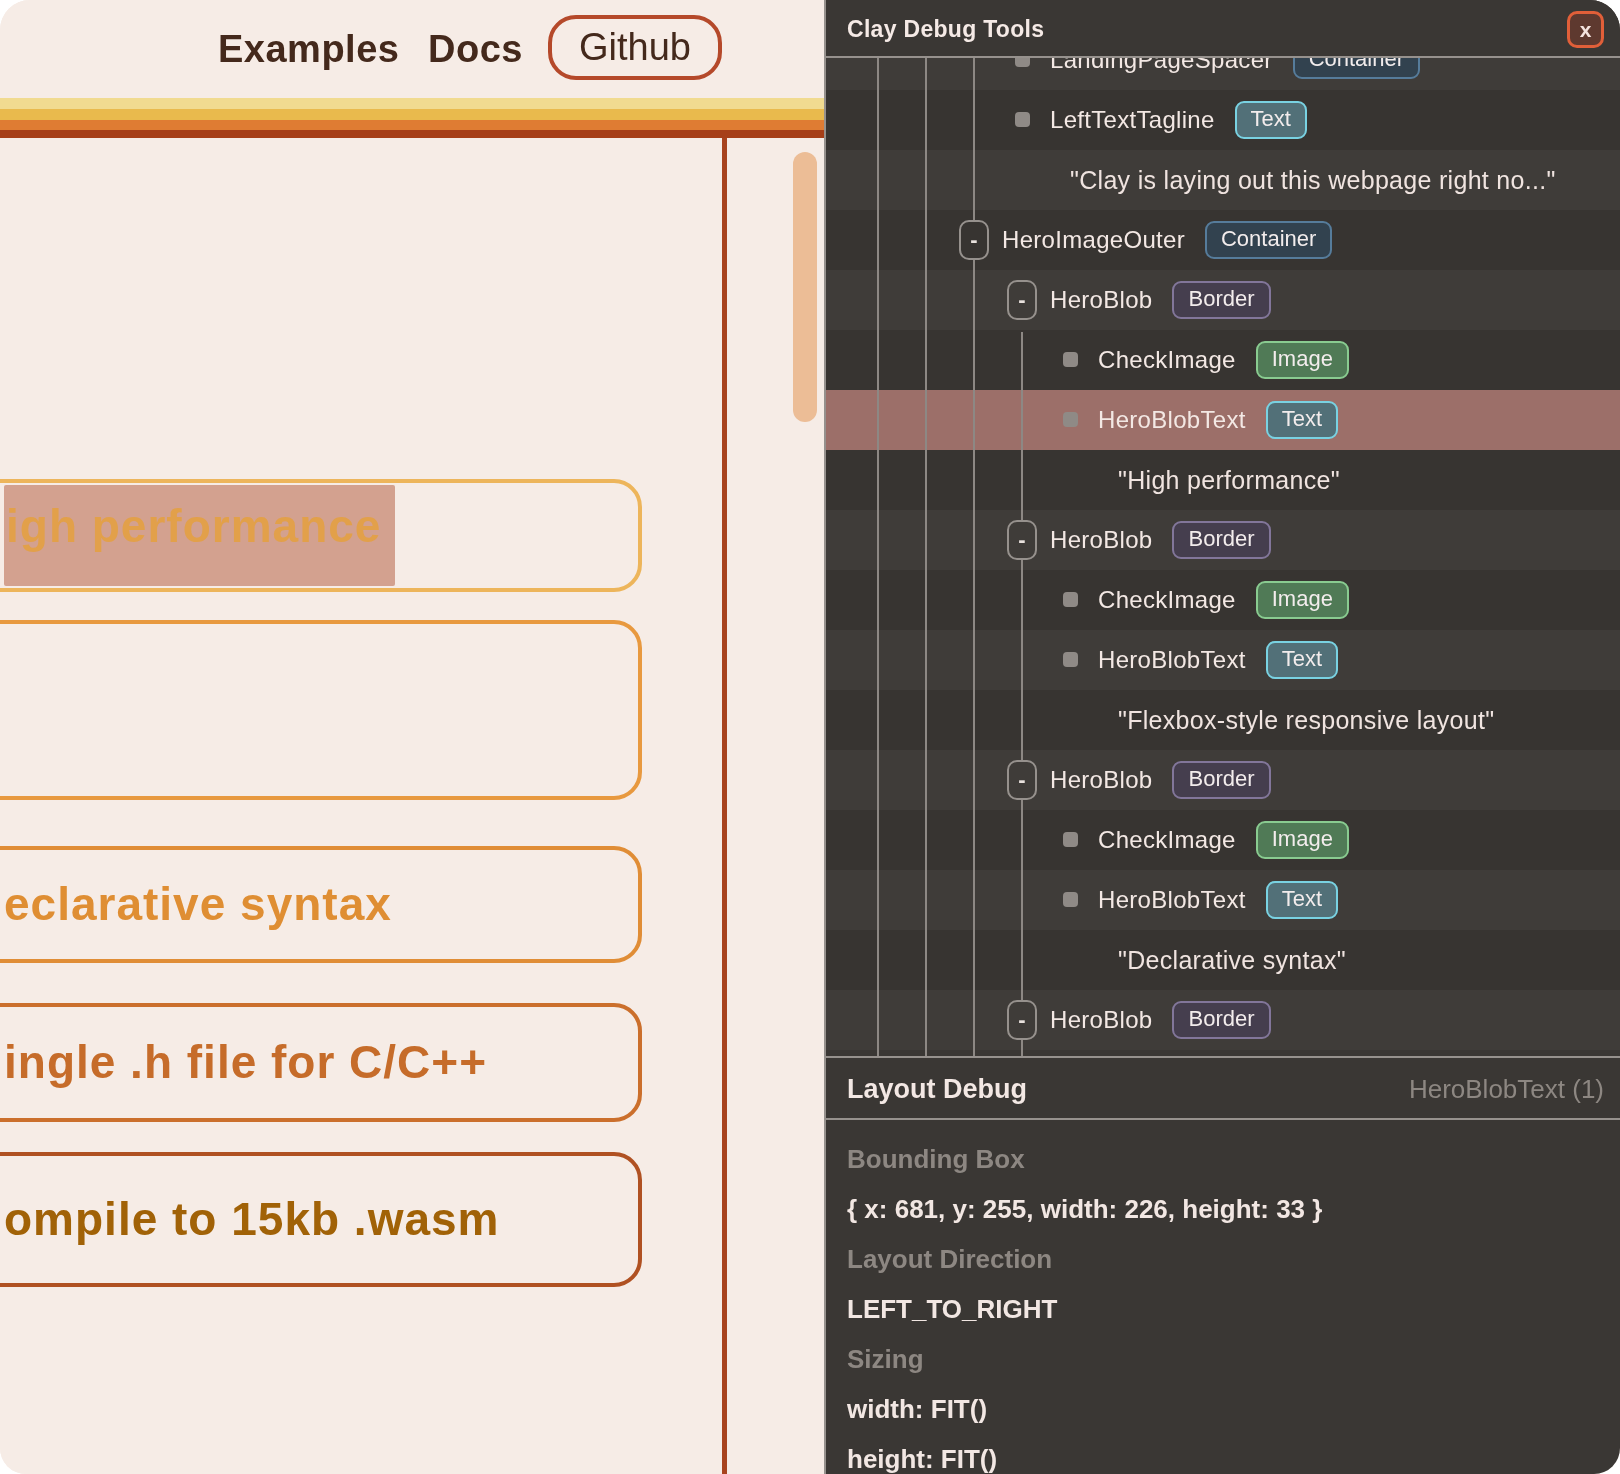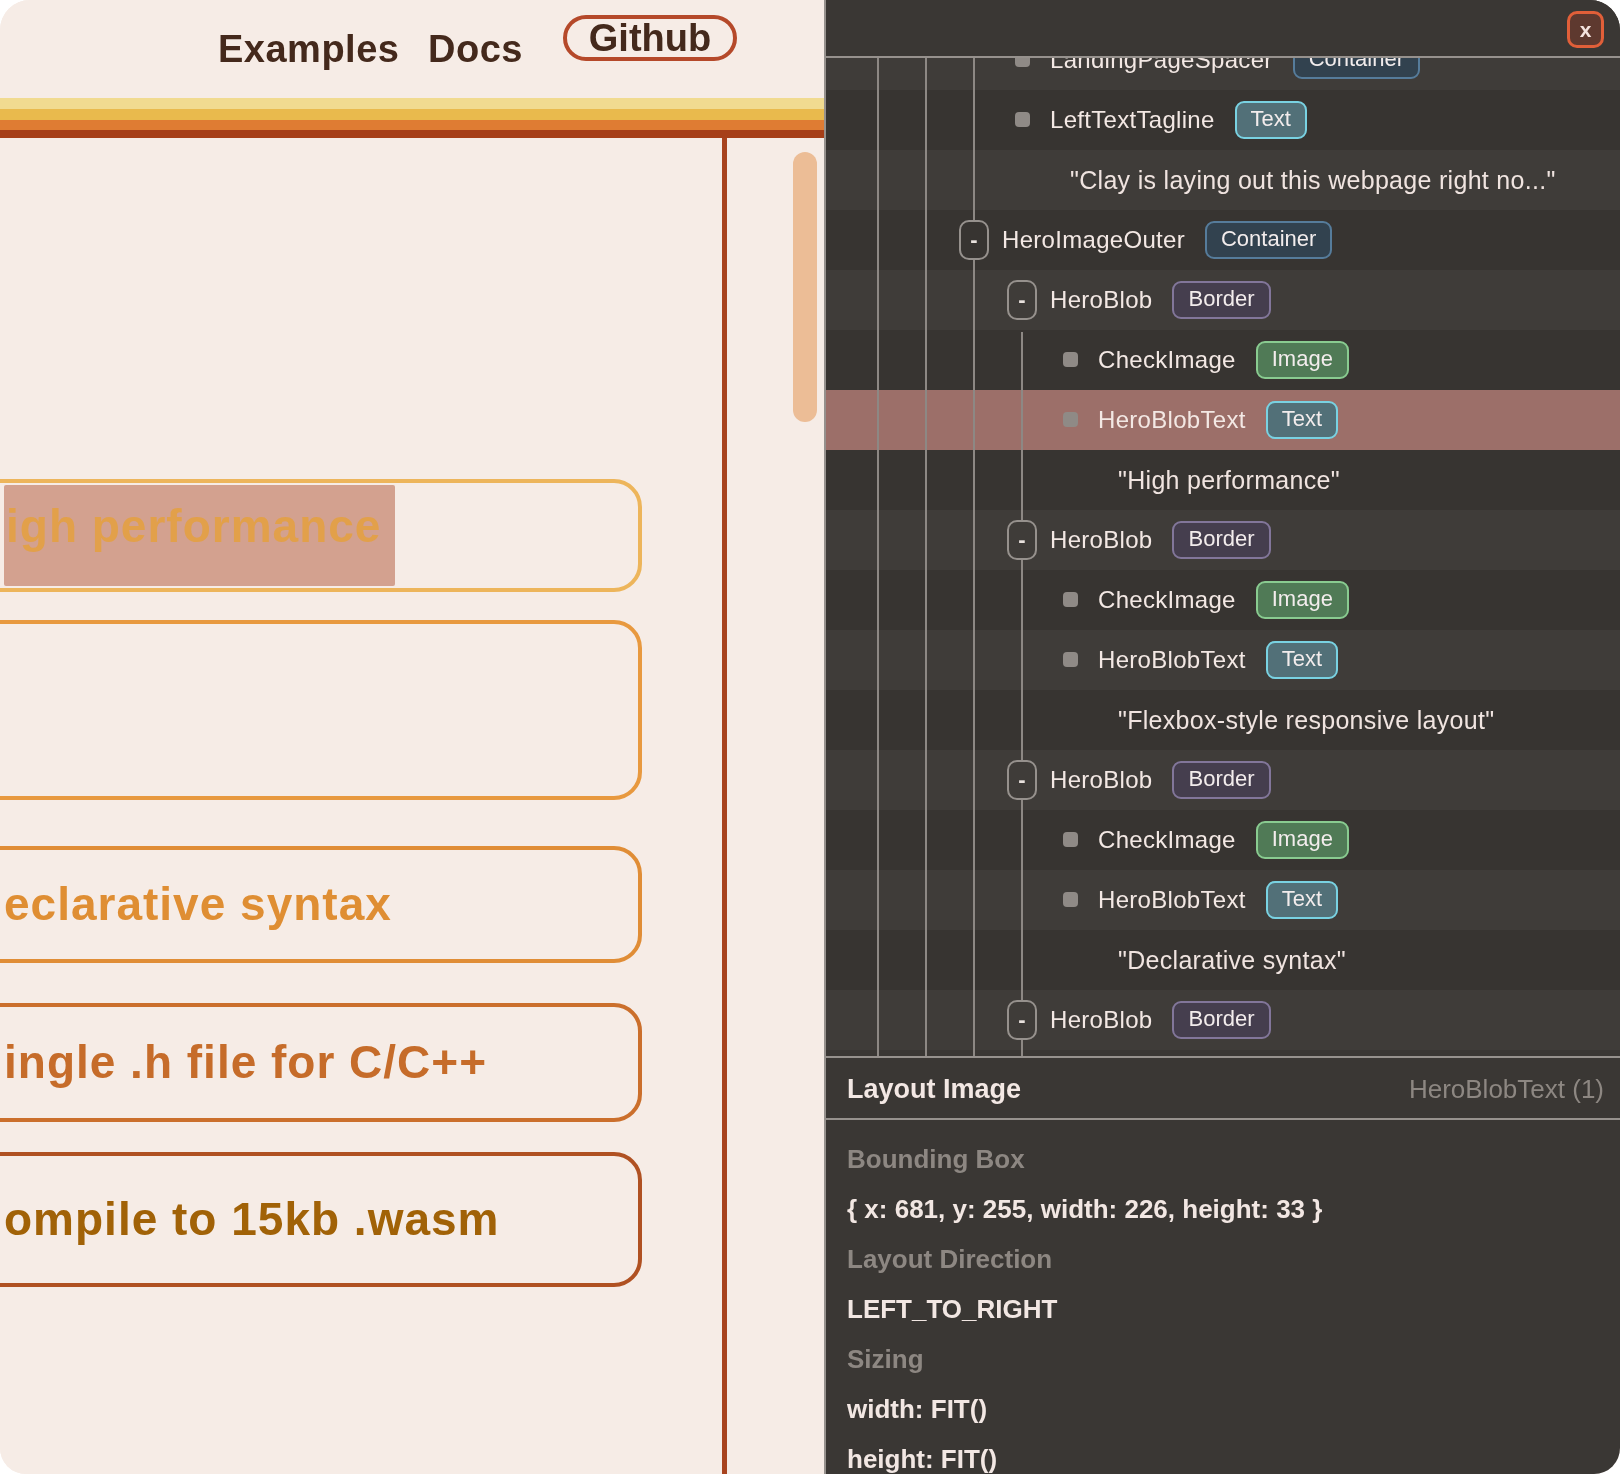--- a/index.html
+++ b/index.html
@@ -5,21 +5,21 @@
   html,body{margin:0;padding:0;background:#ffffff;}
   *{box-sizing:border-box;font-family:"Liberation Sans","DejaVu Sans",sans-serif;}
   #app{position:relative;width:1620px;height:1474px;overflow:hidden;border-radius:30px 30px 26px 26px;background:#f6ece6;}
 
   
   #page{position:absolute;left:0;top:0;width:824px;height:1474px;background:#f6ece6;}
   #nav{position:absolute;left:0;top:0;width:824px;height:98px;}
   .nav-link{position:absolute;top:0;height:98px;display:flex;align-items:center;font-size:38px;font-weight:600;color:#44291c;letter-spacing:.5px;cursor:pointer;}
   #nav-examples{left:218px;}
   #nav-docs{left:428px;}
-  #github-btn{position:absolute;left:563px;top:15px;width:174px;height:46px;border:4px solid #b5492a;border-radius:28px;background:transparent;display:flex;align-items:center;justify-content:center;font-size:38px;font-weight:700;color:#44291c;cursor:pointer;}
+  #github-btn{position:absolute;left:548px;top:15px;width:174px;height:65px;border:4px solid #b5492a;border-radius:28px;background:transparent;display:flex;align-items:center;justify-content:center;font-size:38px;font-weight:400;color:#44291c;cursor:pointer;}
   .stripe{position:absolute;left:0;width:824px;}
   #stripe1{top:98px;height:11px;}
   #stripe2{top:109px;height:11px;}
   #stripe3{top:120px;height:10px;}
   #stripe4{top:130px;height:8px;}
   #page-divider{position:absolute;left:722px;top:138px;width:5px;height:1336px;}
   #page-scrollbar{position:absolute;left:793px;top:152px;width:24px;height:270px;border-radius:12px;}
   .hero-box{position:absolute;left:-42px;width:684px;border-style:solid;border-width:4px;border-radius:28px;display:flex;flex-direction:column;justify-content:center;padding-left:42px;background:transparent;}
   .hero-line{font-size:46px;font-weight:600;letter-spacing:1px;line-height:1.42;white-space:nowrap;}
   .hl{display:inline-block;padding:9px 14px 26px 2px;border-radius:2px;}
@@ -194,24 +194,25 @@
           </div>
         </div>
       <div id="tree-lines">
           <div class="tree-line" style="left: 51px; top: 0px; height: 1000px;"></div>
           <div class="tree-line" style="left: 99px; top: 0px; height: 1000px;"></div>
           <div class="tree-line" style="left: 147px; top: 0px; height: 1000px;"></div>
           <div class="tree-line" style="left: 195px; top: 274px; height: 726px;"></div>
         </div>
     </div>
     <div id="panel-header">
+      <div id="panel-title">Clay Debug Tools</div>
       <button id="close-btn">x</button>
     </div>
     <div id="config-header">
-      <div id="config-title">Layout Image</div>
+      <div id="config-title">Layout Debug</div>
       <div id="config-selected">HeroBlobText (1)</div>
     </div>
     <div id="config-body">
         <div class="cfg-line cfg-label">Bounding Box</div>
         <div class="cfg-line cfg-value">{ x: 681, y: 255, width: 226, height: 33 }</div>
         <div class="cfg-line cfg-label">Layout Direction</div>
         <div class="cfg-line cfg-value">LEFT_TO_RIGHT</div>
         <div class="cfg-line cfg-label">Sizing</div>
         <div class="cfg-line cfg-value">width: FIT()</div>
         <div class="cfg-line cfg-value">height: FIT()</div>

